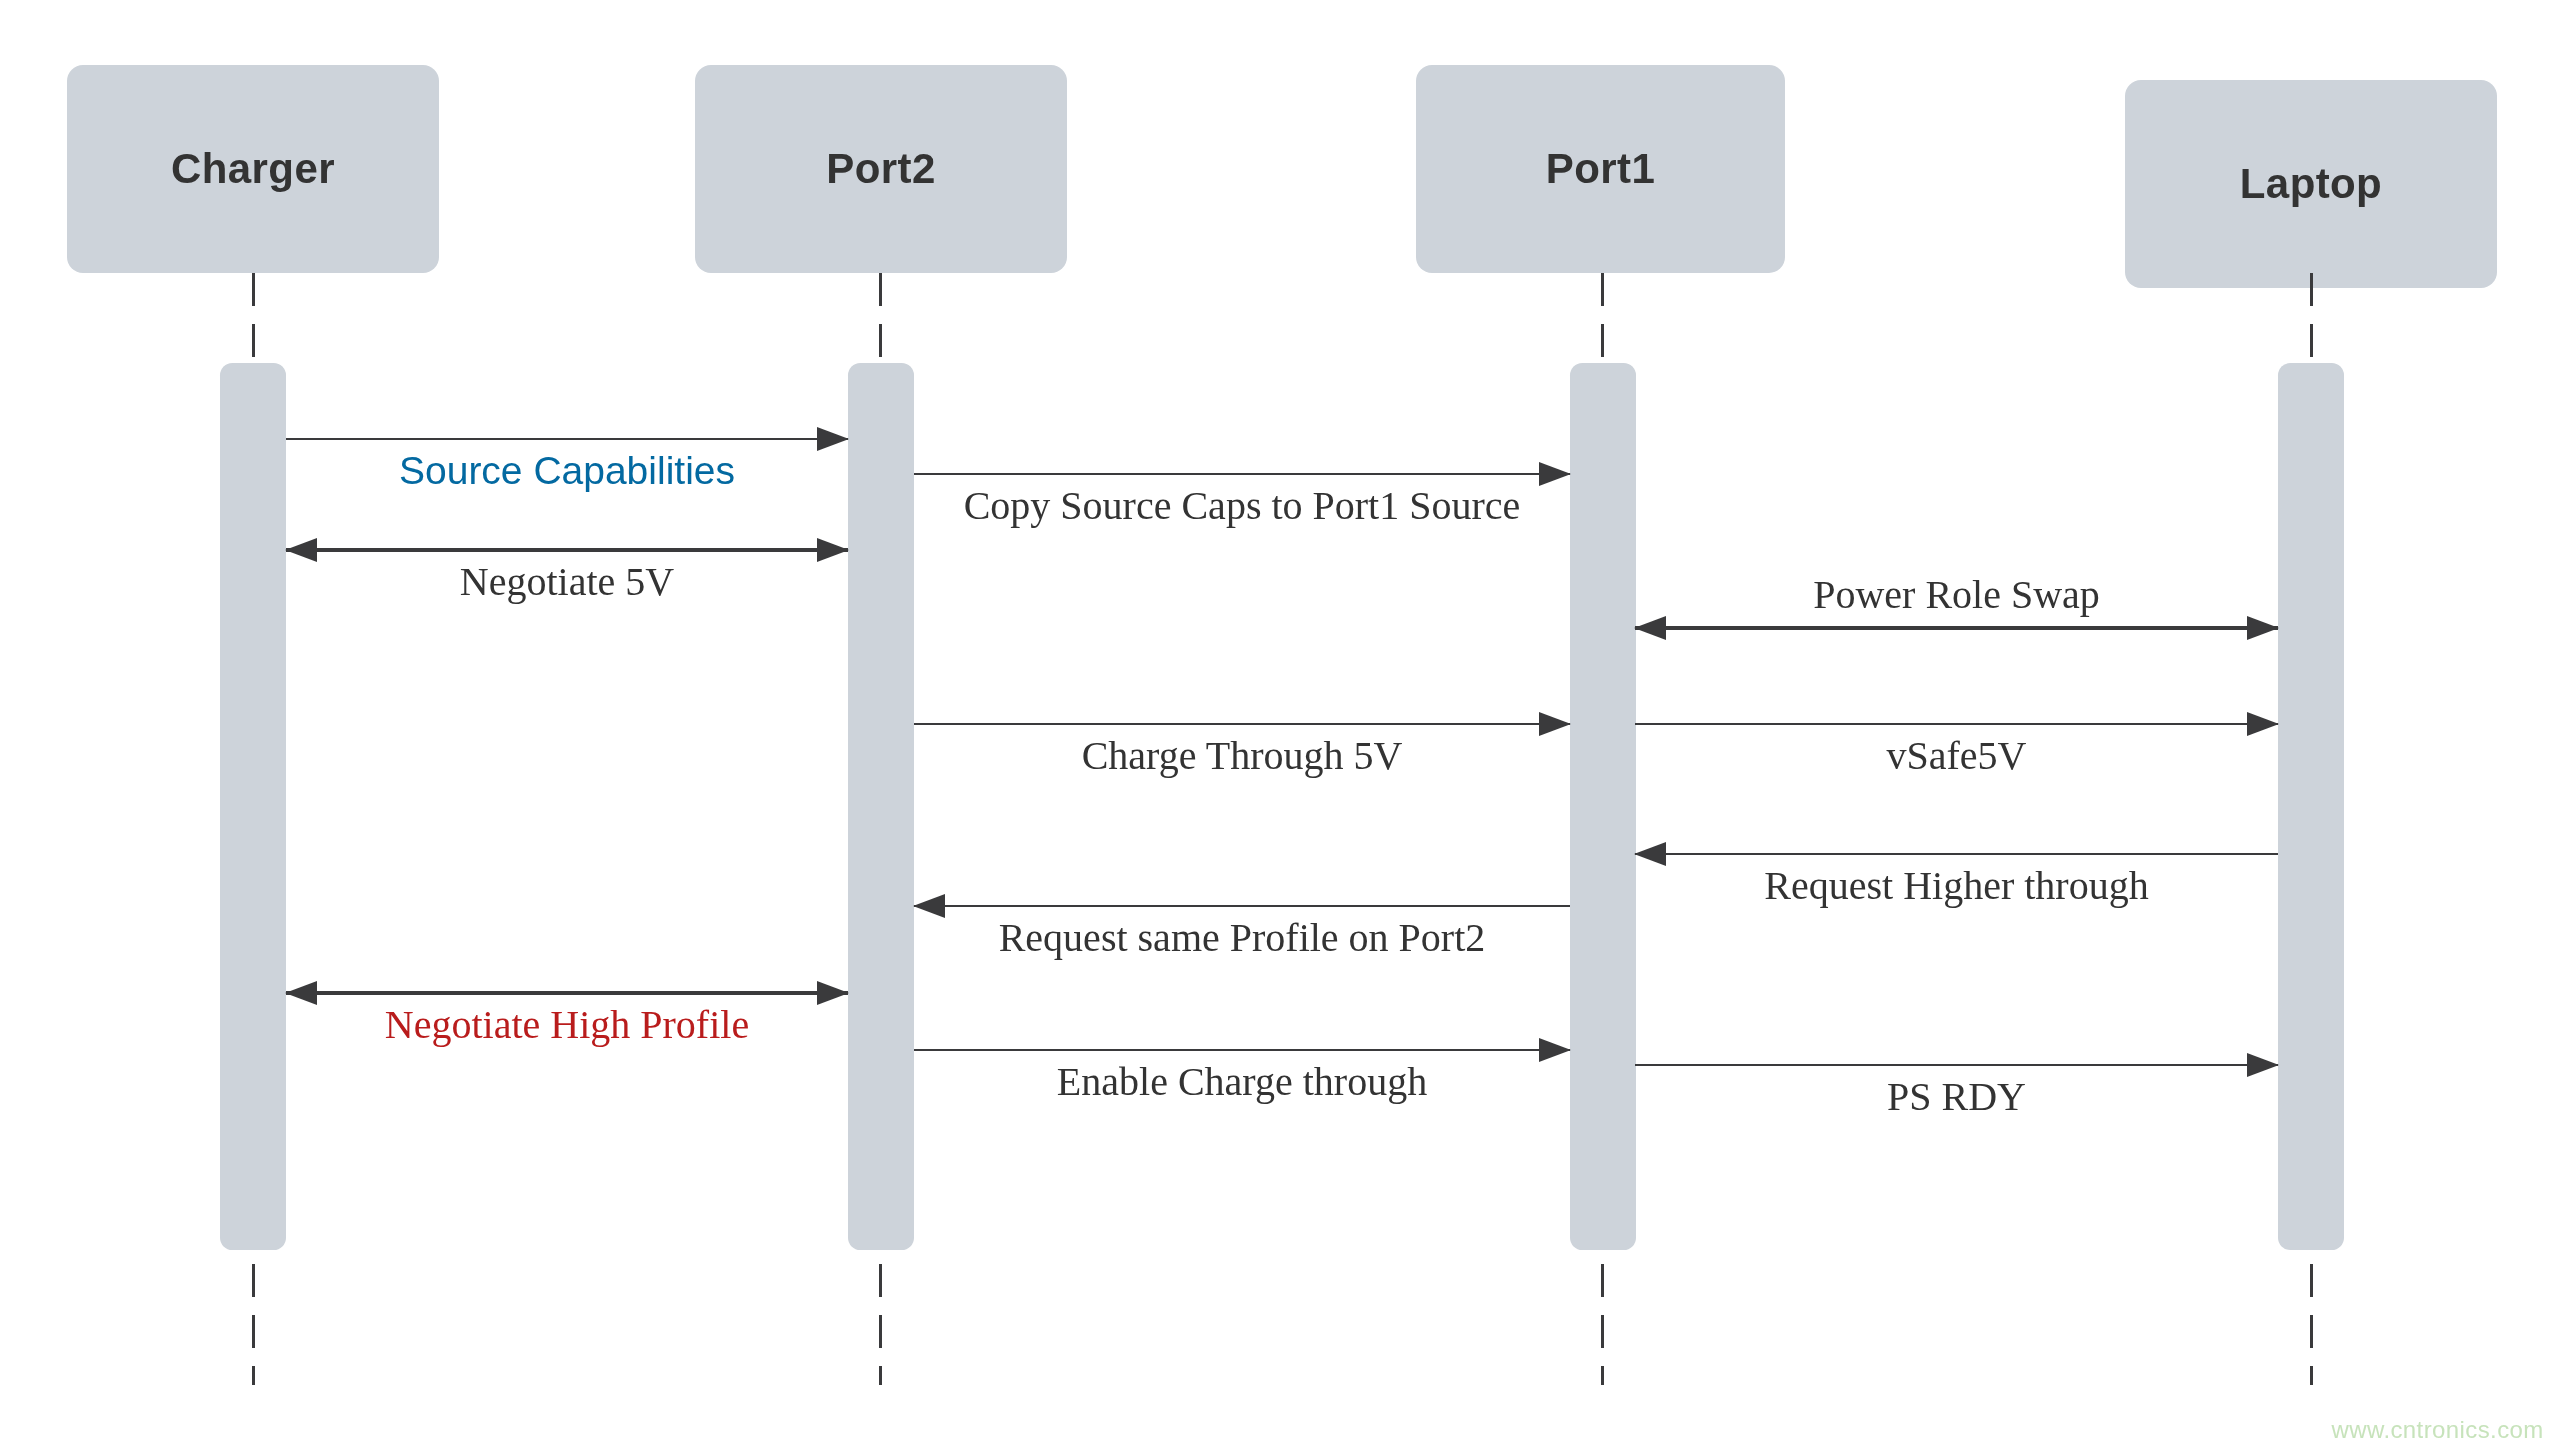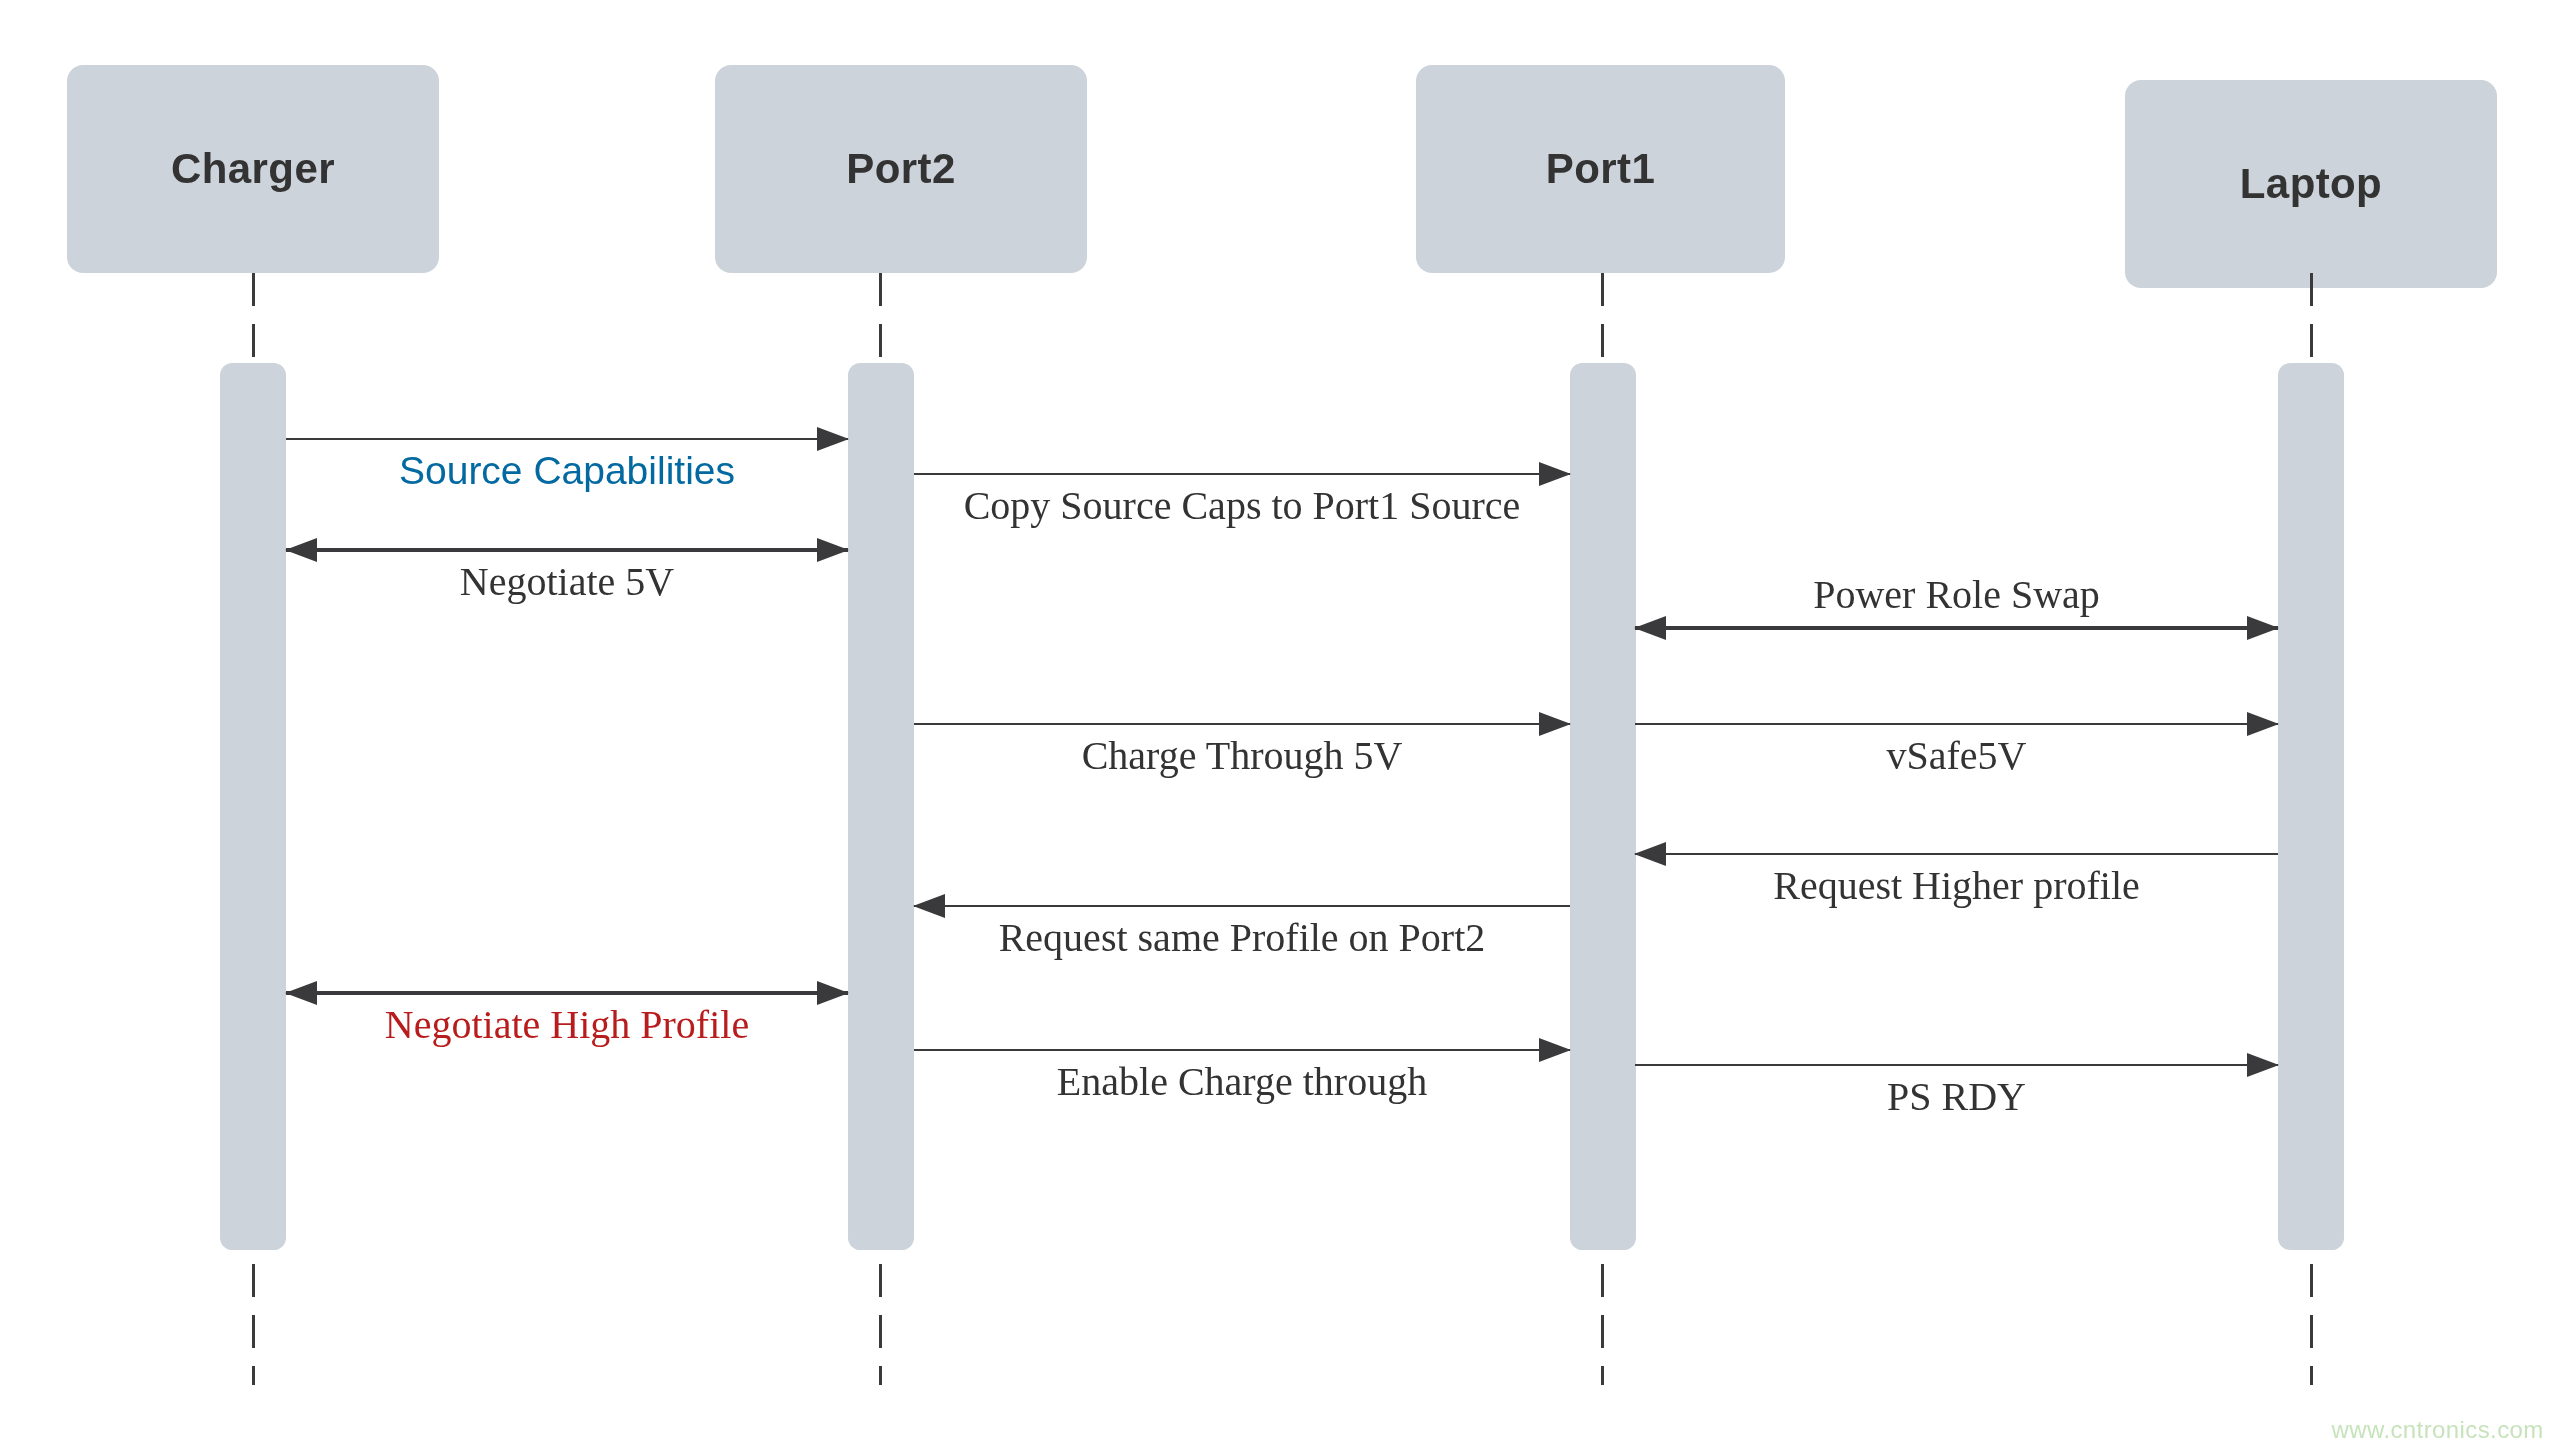--- a/index.html
+++ b/index.html
@@ -81,21 +81,21 @@
 <body>
 
 <div id="diagram">
   <div id="actors-layer">
       <div class="actor-box" style="left: 67px; width: 372px; background: rgb(205, 211, 218);">
         <span class="actor-label" style="color: rgb(51, 51, 51);">Charger</span>
       </div>
       <div class="lifeline" style="left: 252px; top: 273px; height: 84px; background: repeating-linear-gradient(rgb(58, 58, 60) 0px, rgb(58, 58, 60) 33px, transparent 33px, transparent 51px);"></div>
       <div class="activation-bar" style="left: 220px; top: 363px; width: 66px; height: 887px; background: rgb(205, 211, 218);"></div>
       <div class="lifeline" style="left: 252px; top: 1264px; height: 121px; background: repeating-linear-gradient(rgb(58, 58, 60) 0px, rgb(58, 58, 60) 33px, transparent 33px, transparent 51px);"></div>
-      <div class="actor-box" style="left: 695px; width: 372px; background: rgb(205, 211, 218); margin-left: 20px;">
+      <div class="actor-box" style="left: 695px; width: 372px; background: rgb(205, 211, 218);">
         <span class="actor-label" style="color: rgb(51, 51, 51);">Port2</span>
       </div>
       <div class="lifeline" style="left: 879px; top: 273px; height: 84px; background: repeating-linear-gradient(rgb(58, 58, 60) 0px, rgb(58, 58, 60) 33px, transparent 33px, transparent 51px);"></div>
       <div class="activation-bar" style="left: 848px; top: 363px; width: 66px; height: 887px; background: rgb(205, 211, 218);"></div>
       <div class="lifeline" style="left: 879px; top: 1264px; height: 121px; background: repeating-linear-gradient(rgb(58, 58, 60) 0px, rgb(58, 58, 60) 33px, transparent 33px, transparent 51px);"></div>
       <div class="actor-box" style="left: 1416px; width: 369px; background: rgb(205, 211, 218);">
         <span class="actor-label" style="color: rgb(51, 51, 51);">Port1</span>
       </div>
       <div class="lifeline" style="left: 1601px; top: 273px; height: 84px; background: repeating-linear-gradient(rgb(58, 58, 60) 0px, rgb(58, 58, 60) 33px, transparent 33px, transparent 51px);"></div>
       <div class="activation-bar" style="left: 1570px; top: 363px; width: 66px; height: 887px; background: rgb(205, 211, 218);"></div>
@@ -136,21 +136,21 @@
         <div class="msg-label below serif" style="color: rgb(51, 51, 51);">Charge Through 5V</div>
       </div>
       <div class="message" style="left: 1635px; top: 724px; width: 643px;">
         <div class="msg-line" style="height: 2.6px; top: -1.3px; background: rgb(58, 58, 60);"></div>
         <div class="msg-head right" style="border-left: 32px solid rgb(58, 58, 60);"></div>
         <div class="msg-label below serif" style="color: rgb(51, 51, 51);">vSafe5V</div>
       </div>
       <div class="message" style="left: 1635px; top: 854px; width: 643px;">
         <div class="msg-line" style="height: 2.6px; top: -1.3px; background: rgb(58, 58, 60);"></div>
         <div class="msg-head left" style="border-right: 32px solid rgb(58, 58, 60);"></div>
-        <div class="msg-label below serif" style="color: rgb(51, 51, 51);">Request Higher profile</div>
+        <div class="msg-label below serif" style="color: rgb(51, 51, 51);">Request Higher through</div>
       </div>
       <div class="message" style="left: 914px; top: 906px; width: 656px;">
         <div class="msg-line" style="height: 2.6px; top: -1.3px; background: rgb(58, 58, 60);"></div>
         <div class="msg-head left" style="border-right: 32px solid rgb(58, 58, 60);"></div>
         <div class="msg-label below serif" style="color: rgb(51, 51, 51);">Request same Profile on Port2</div>
       </div>
       <div class="message" style="left: 286px; top: 993px; width: 562px;">
         <div class="msg-line" style="height: 3.5px; top: -1.8px; background: rgb(58, 58, 60);"></div>
         <div class="msg-head right" style="border-left: 32px solid rgb(58, 58, 60);"></div>
         <div class="msg-head left" style="border-right: 32px solid rgb(58, 58, 60);"></div>

